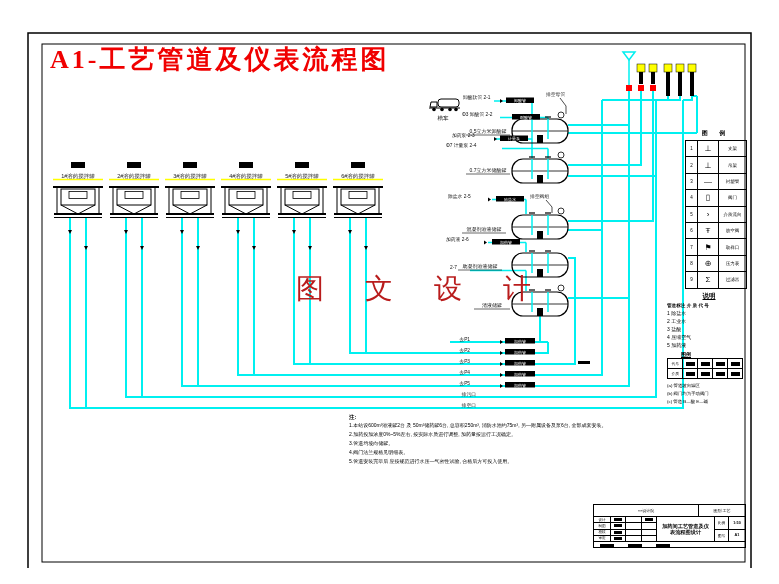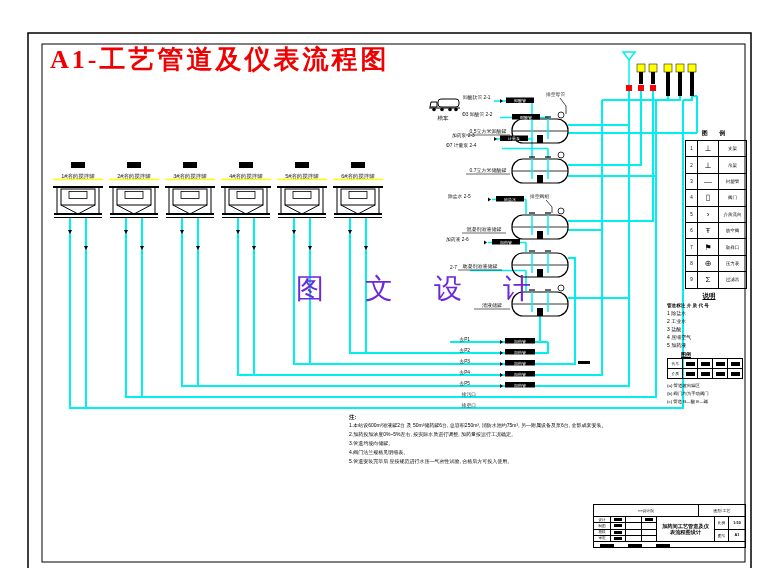--- a/index.html
+++ b/index.html
@@ -3,21 +3,21 @@
 <meta charset="utf-8">
 <style>
   html,body{margin:0;padding:0;background:#fff;}
   .sheet{position:relative;width:779px;height:568px;background:#fff;overflow:hidden;
          font-family:"Liberation Sans",sans-serif;}
   .sheet svg{position:absolute;left:0;top:0;}
   .abs{position:absolute;}
   .main-title{left:50px;top:42px;font-family:"Liberation Serif",serif;font-weight:700;
     font-size:26px;color:#f00000;letter-spacing:3px;white-space:nowrap;}
   .watermark{left:296px;top:270px;font-family:"Liberation Serif",serif;font-size:28px;
-    color:#6d28d9;letter-spacing:17px;white-space:nowrap;}
+    color:#b91c1c;letter-spacing:17px;white-space:nowrap;}
   
   .legend{left:685px;top:129px;width:62px;color:#000;}
   .legend-title{text-align:center;font-size:6px;letter-spacing:5px;margin-bottom:2px;font-weight:700;}
   .legend-table{border:1px solid #000;}
   .legend-row{display:flex;height:15.4px;border-bottom:1px solid #000;align-items:center;}
   .legend-row:last-child{border-bottom:none;}
   .lg-no{width:11px;text-align:center;font-size:4.5px;border-right:1px solid #000;height:100%;display:flex;align-items:center;justify-content:center;}
   .lg-sym{width:20px;text-align:center;font-size:8px;border-right:1px solid #000;height:100%;display:flex;align-items:center;justify-content:center;}
   .lg-name{flex:1;text-align:center;font-size:4.5px;}
   

